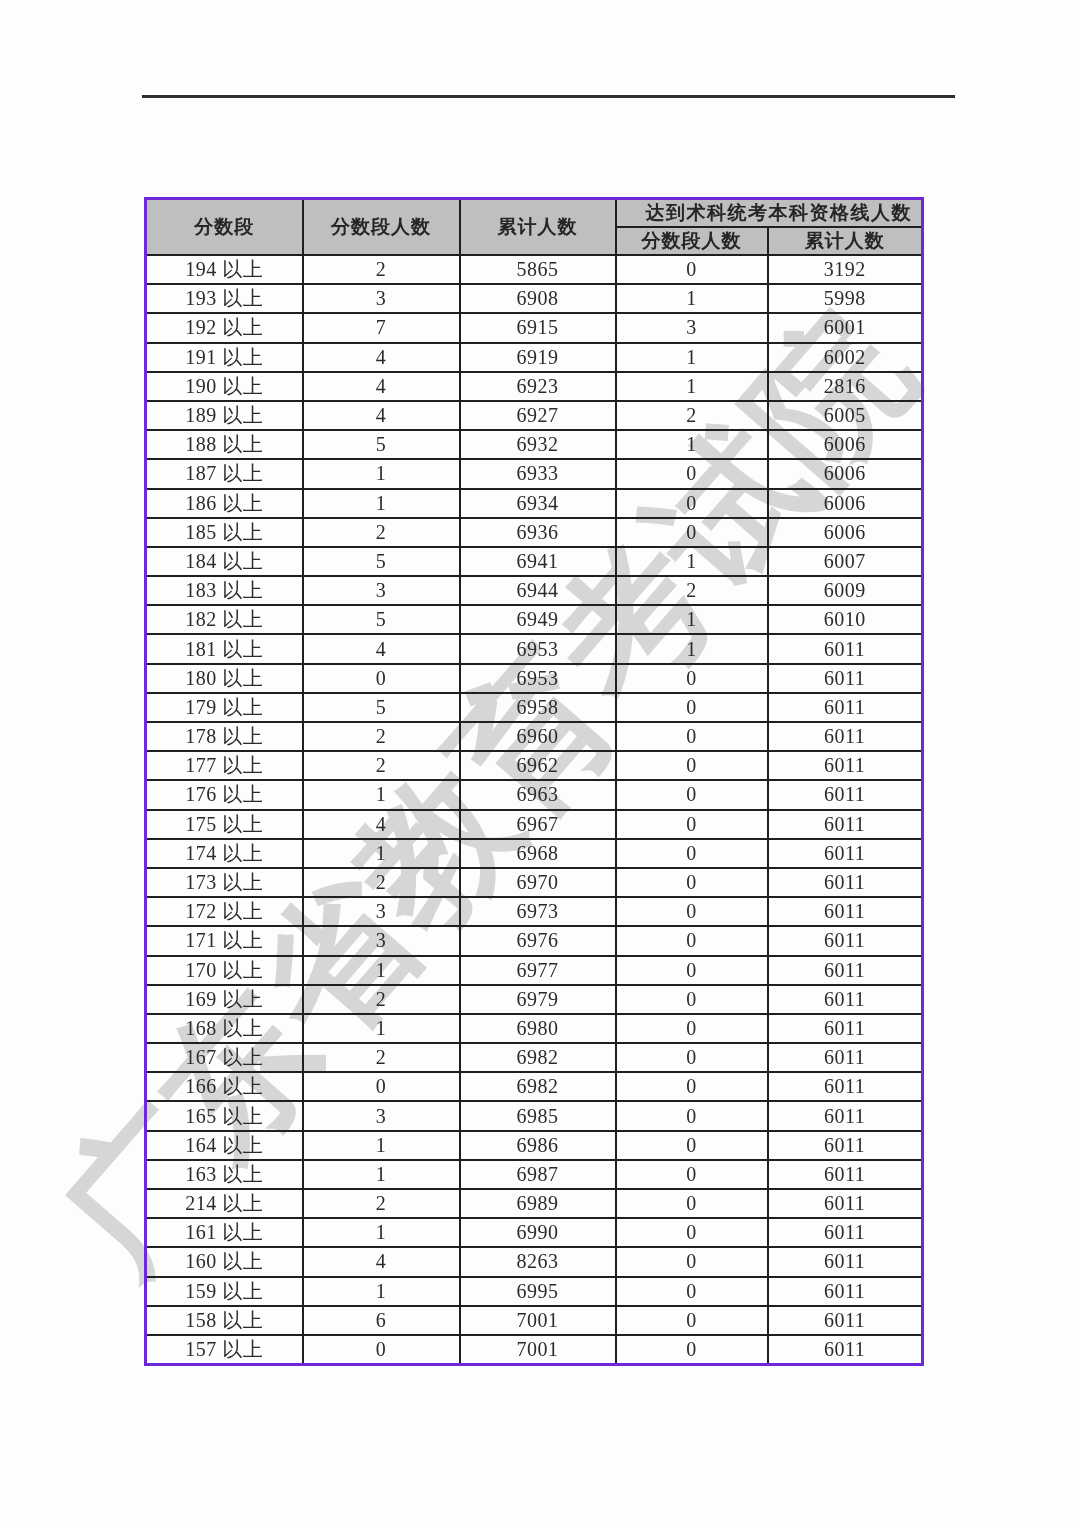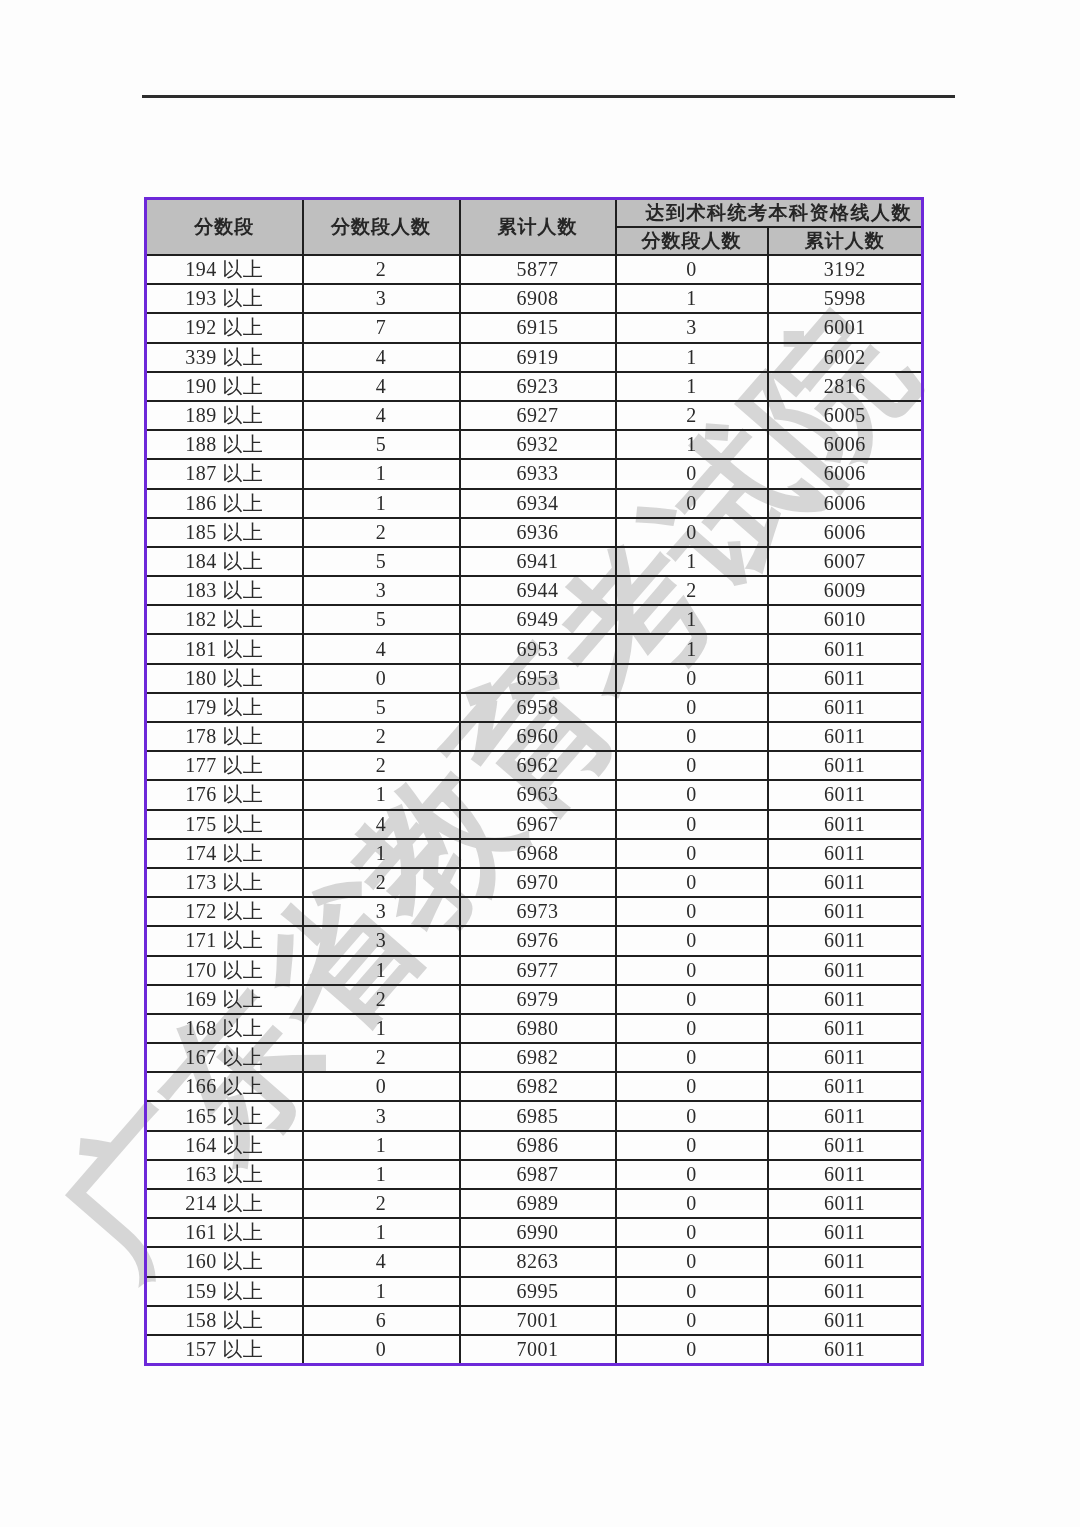--- a/index.html
+++ b/index.html
@@ -106,40 +106,40 @@
       </tr>
       <tr>
         <th>分数段人数</th>
         <th>累计人数</th>
       </tr>
     </thead>
     <tbody>
         <tr>
           <td>194 以上</td>
           <td>2</td>
-          <td>5877</td>
+          <td>5865</td>
           <td>0</td>
           <td>3192</td>
         </tr>
         <tr>
           <td>193 以上</td>
           <td>3</td>
           <td>6908</td>
           <td>1</td>
           <td>5998</td>
         </tr>
         <tr>
           <td>192 以上</td>
           <td>7</td>
           <td>6915</td>
           <td>3</td>
           <td>6001</td>
         </tr>
         <tr>
-          <td>339 以上</td>
+          <td>191 以上</td>
           <td>4</td>
           <td>6919</td>
           <td>1</td>
           <td>6002</td>
         </tr>
         <tr>
           <td>190 以上</td>
           <td>4</td>
           <td>6923</td>
           <td>1</td>

